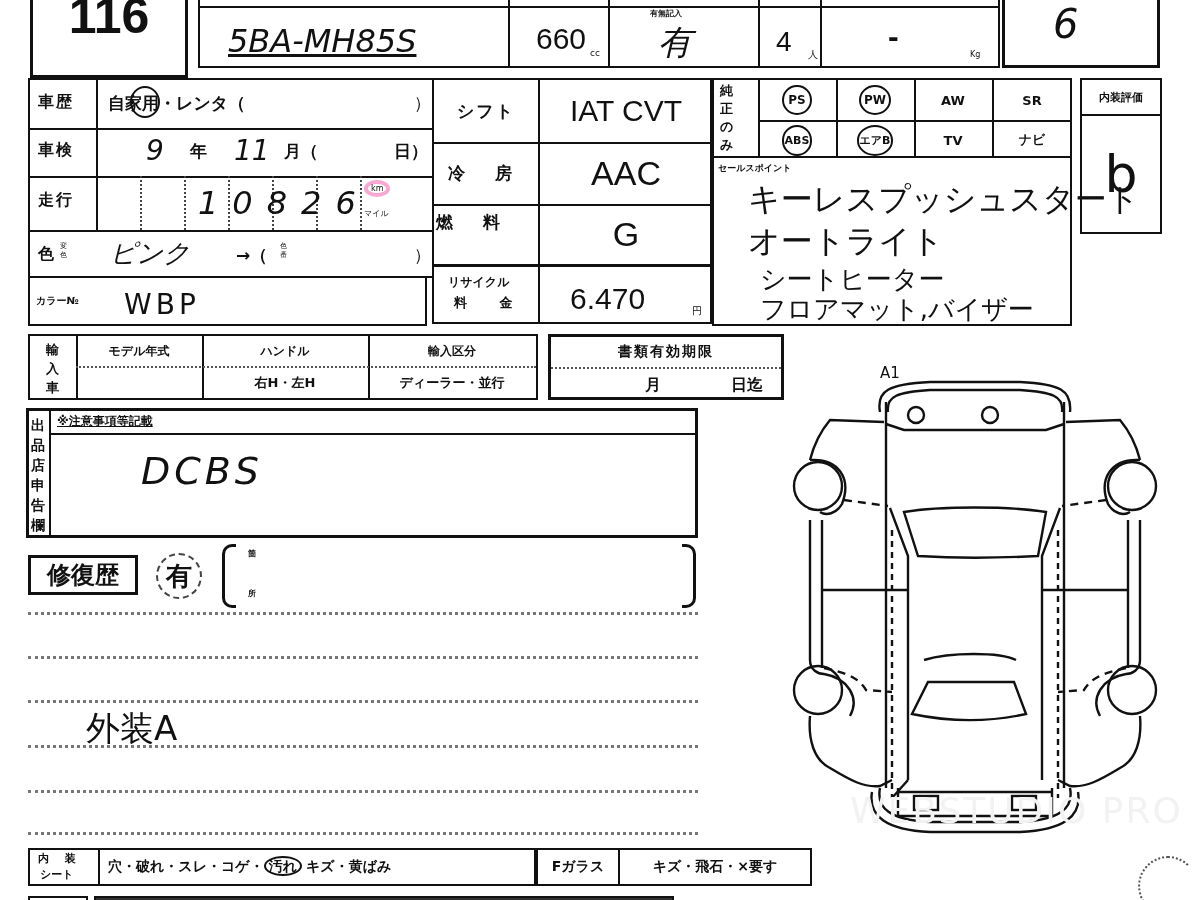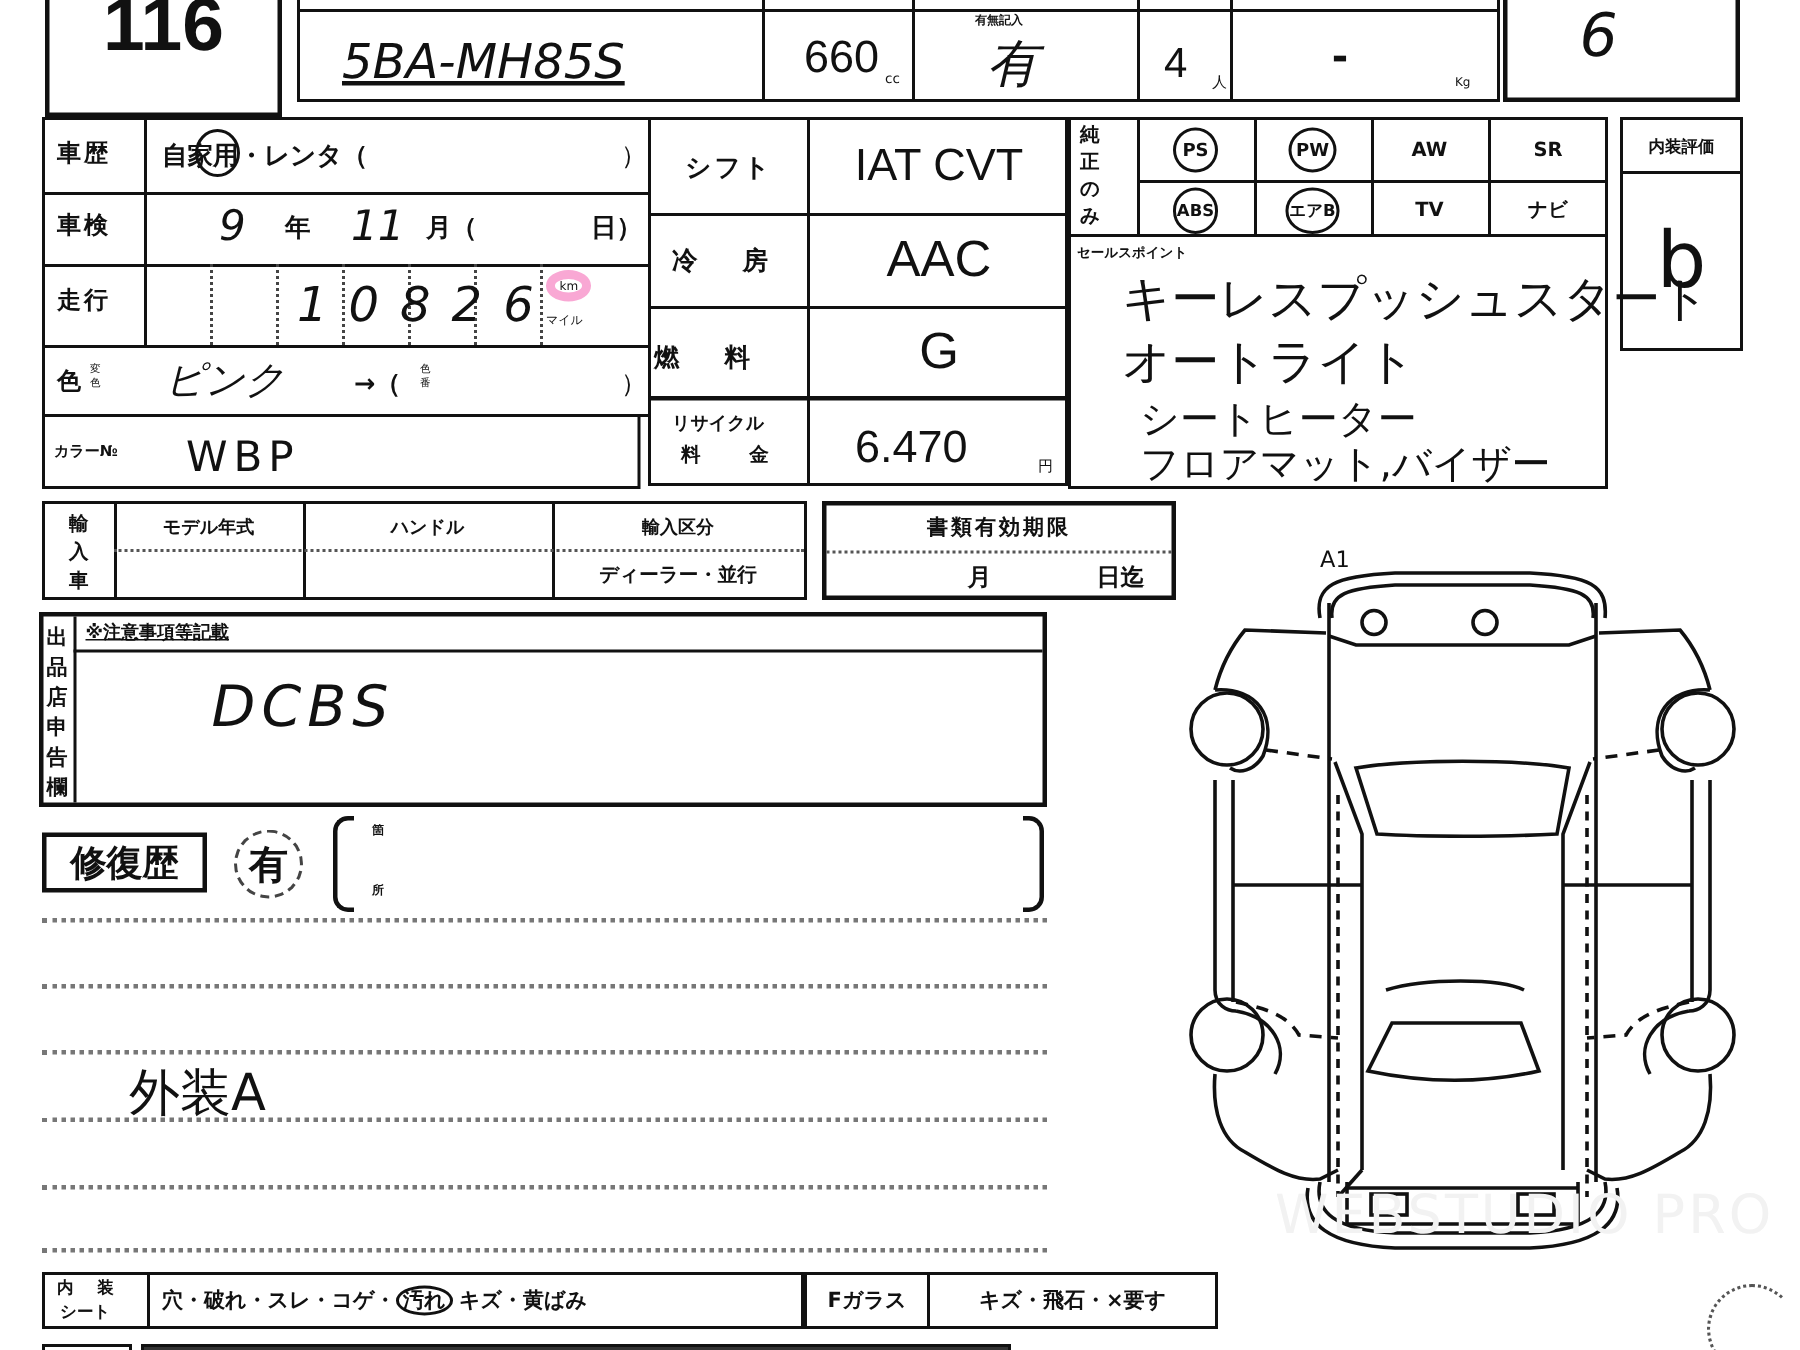--- a/index.html
+++ b/index.html
@@ -71,21 +71,21 @@
   <div class="abs lbl" style="left:8px; top:110px; font-size:16px;">走行</div>
   <div class="abs" style="left:110px; top:96px; width:250px; height:54px;">
     <div class="abs" style="left:0; top:0; bottom:0; border-left:2px dotted #444;"></div>
     <div class="abs" style="left:44px; top:0; bottom:0; border-left:2px dotted #444;"></div>
     <div class="abs" style="left:88px; top:0; bottom:0; border-left:2px dotted #444;"></div>
     <div class="abs" style="left:132px; top:0; bottom:0; border-left:2px dotted #444;"></div>
     <div class="abs" style="left:176px; top:0; bottom:0; border-left:2px dotted #444;"></div>
     <div class="abs" style="left:220px; top:0; bottom:0; border-left:2px dotted #444;"></div>
   </div>
   <div class="abs hand" style="left:168px; top:104px; font-size:32px; letter-spacing:14px;text-align:right;">10826</div>
-  <div class="abs" style="left:334px; top:100px; font-size:8px; border:6px solid #f9a8d4; border-radius:50%; padding:0 3px;">km</div>
+  <div class="abs" style="left:334px; top:100px; font-size:8px; border:4px solid #f9a8d4; border-radius:50%; padding:0 3px;">km</div>
   <div class="abs" style="left:334px; top:128px; font-size:8px;">マイル</div>
 
   <div class="abs lbl" style="left:8px; top:164px; font-size:16px;">色</div>
   <div class="abs" style="left:30px; top:162px; font-size:7px; width:10px; line-height:9px;">変色</div>
   <div class="abs hand" style="left:80px; top:156px; font-size:26px;font-family:Liberation Mono, monospace;">ピンク</div>
   <div class="abs" style="left:206px; top:164px; font-size:17px; font-weight:bold;">→（</div>
   <div class="abs" style="left:250px; top:162px; font-size:7px; width:10px; line-height:9px;">色番</div>
   <div class="abs" style="left:384px; top:164px; font-size:17px;">）</div>
 </div>
 
@@ -97,21 +97,21 @@
 <div class="abs box" style="left:432px; top:78px; width:280px; height:246px;">
   <div class="abs" style="left:104px; top:0; bottom:0; border-left:2px solid #111;"></div>
   <div class="abs" style="left:0; right:0; top:62px; border-top:2px solid #111;"></div>
   <div class="abs" style="left:0; right:0; top:124px; border-top:2px solid #111;"></div>
   <div class="abs" style="left:0; right:0; top:184px; border-top:3px solid #111;"></div>
 
   <div class="cell lbl" style="left:0; top:0; width:104px; height:62px;">シフト</div>
   <div class="cell print" style="left:104px; top:0; width:176px; height:62px; font-size:30px;">IAT CVT</div>
   <div class="cell lbl" style="left:0; top:62px; width:104px; height:62px; letter-spacing:12px;">冷 房</div>
   <div class="cell print" style="left:104px; top:62px; width:176px; height:62px; font-size:34px;">AAC</div>
-  <div class="cell lbl" style="left:0; top:128px; width:80px; height:60px; letter-spacing:12px;">燃 料</div>
+  <div class="cell lbl" style="left:0; top:112px; width:80px; height:60px; letter-spacing:12px;">燃 料</div>
   <div class="cell print" style="left:104px; top:124px; width:176px; height:60px; font-size:34px;">G</div>
   <div class="abs" style="left:14px; top:194px; font-size:12px; font-weight:bold;">リサイクル</div>
   <div class="abs" style="left:20px; top:214px; font-size:13px; font-weight:bold; letter-spacing:14px;">料 金</div>
   <div class="abs print" style="left:136px; top:202px; font-size:30px;">6.470</div>
   <div class="abs" style="left:258px; top:224px; font-size:10px;">円</div>
 </div>
 
 <div class="abs box" style="left:712px; top:78px; width:360px; height:80px;">
   <div class="abs" style="left:6px; top:2px; width:14px; font-size:13px; font-weight:bold; line-height:18px; word-break:break-all;">純正のみ</div>
   <div class="abs" style="left:44px; top:0; bottom:0; border-left:2px solid #111;"></div>
@@ -152,20 +152,21 @@
 </div>
 
 <div class="abs box" style="left:28px; top:334px; width:510px; height:66px;">
   <div class="abs" style="left:16px; top:4px; width:14px; font-size:13px; font-weight:bold; line-height:19px; word-break:break-all;">輸入車</div>
   <div class="abs" style="left:46px; top:0; bottom:0; border-left:2px solid #111;"></div>
   <div class="abs" style="left:172px; top:0; bottom:0; border-left:2px solid #111;"></div>
   <div class="abs" style="left:338px; top:0; bottom:0; border-left:2px solid #111;"></div>
   <div class="abs" style="left:46px; right:0; top:30px; border-top:2px dotted #555;"></div>
   <div class="cell" style="left:46px; top:0; width:126px; height:30px; font-size:12px; font-weight:bold;">モデル年式</div>
   <div class="cell" style="left:172px; top:0; width:166px; height:30px; font-size:12px; font-weight:bold;">ハンドル</div>
+  <div class="cell" style="left:172px; top:32px; width:166px; height:30px; font-size:13px; font-weight:bold;">右H・左H</div>
   <div class="cell" style="left:338px; top:0; width:168px; height:30px; font-size:12px; font-weight:bold;">輸入区分</div>
   <div class="cell" style="left:338px; top:32px; width:168px; height:30px; font-size:13px; font-weight:bold;">ディーラー・並行</div>
 </div>
 
 <div class="abs thick" style="left:548px; top:334px; width:236px; height:66px;">
   <div class="cell" style="left:0; top:0; width:230px; height:30px; font-size:14px; font-weight:bold; letter-spacing:2px;">書類有効期限</div>
   <div class="abs" style="left:0; right:0; top:30px; border-top:2px dotted #555;"></div>
   <div class="abs" style="left:94px; top:38px; font-size:16px; font-weight:bold;">月</div>
   <div class="abs" style="left:180px; top:38px; font-size:16px; font-weight:bold;">日迄</div>
 </div>

